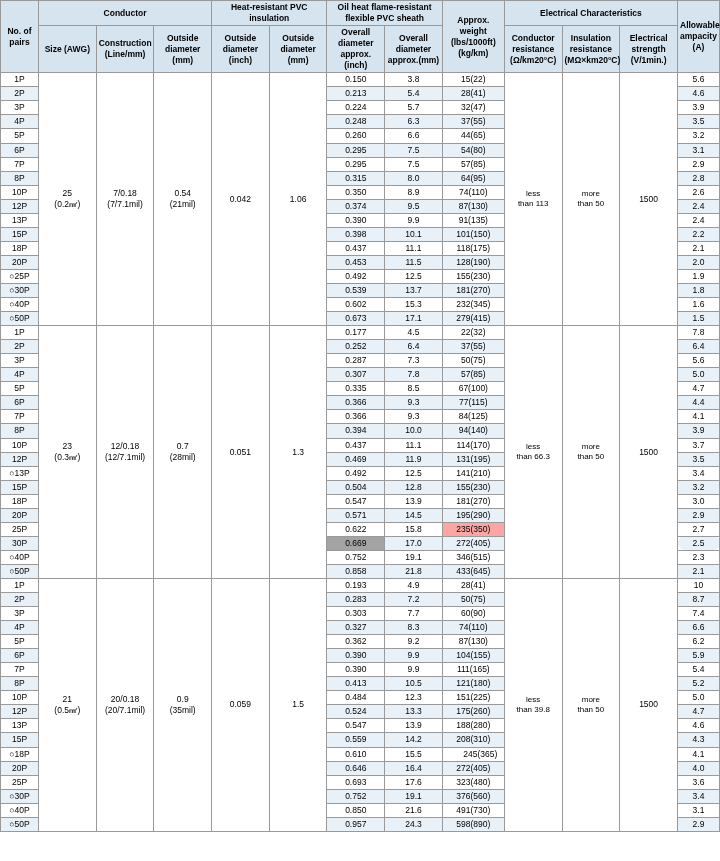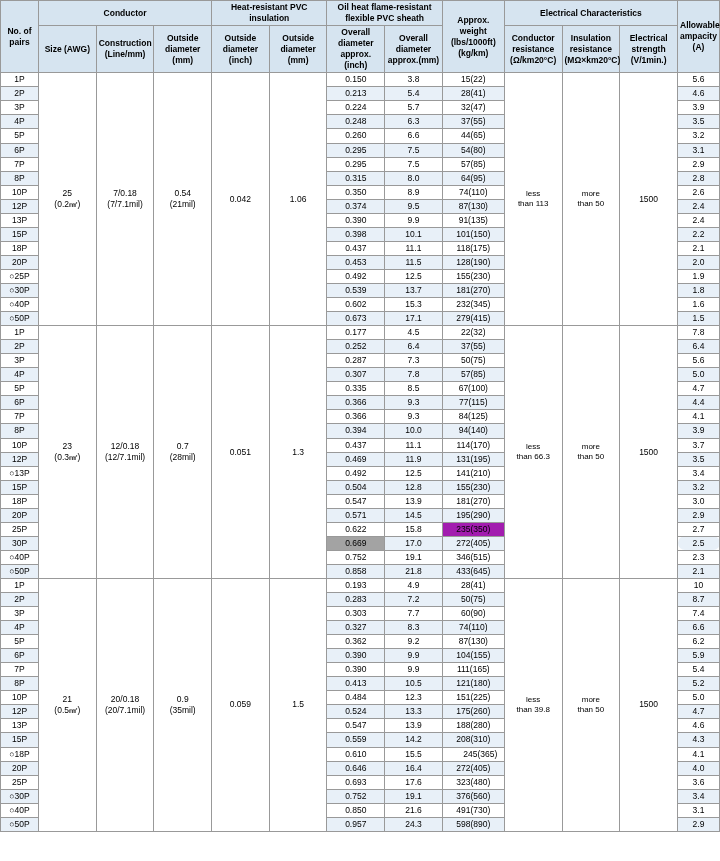--- a/index.html
+++ b/index.html
@@ -298,21 +298,21 @@
         <td style="background: rgb(232, 240, 248);">20P</td>
         <td style="background: rgb(232, 240, 248);">0.571</td>
         <td style="background: rgb(232, 240, 248);">14.5</td>
         <td style="background: rgb(232, 240, 248);">195(290)</td>
         <td style="background: rgb(232, 240, 248);">2.9</td>
       </tr>
       <tr>
         <td style="background: rgb(255, 255, 255);">25P</td>
         <td style="background: rgb(255, 255, 255);">0.622</td>
         <td style="background: rgb(255, 255, 255);">15.8</td>
-        <td style="background: #a21caf;">235(350)</td>
+        <td style="background: #fca5a5;">235(350)</td>
         <td style="background: rgb(255, 255, 255);">2.7</td>
       </tr>
       <tr>
         <td style="background: rgb(232, 240, 248);">30P</td>
         <td style="background: #a3a3a3;">0.669</td>
         <td style="background: rgb(232, 240, 248);">17.0</td>
         <td style="background: rgb(232, 240, 248);">272(405)</td>
         <td style="background: rgb(232, 240, 248); border-radius: 7px;">2.5</td>
       </tr>
       <tr>

